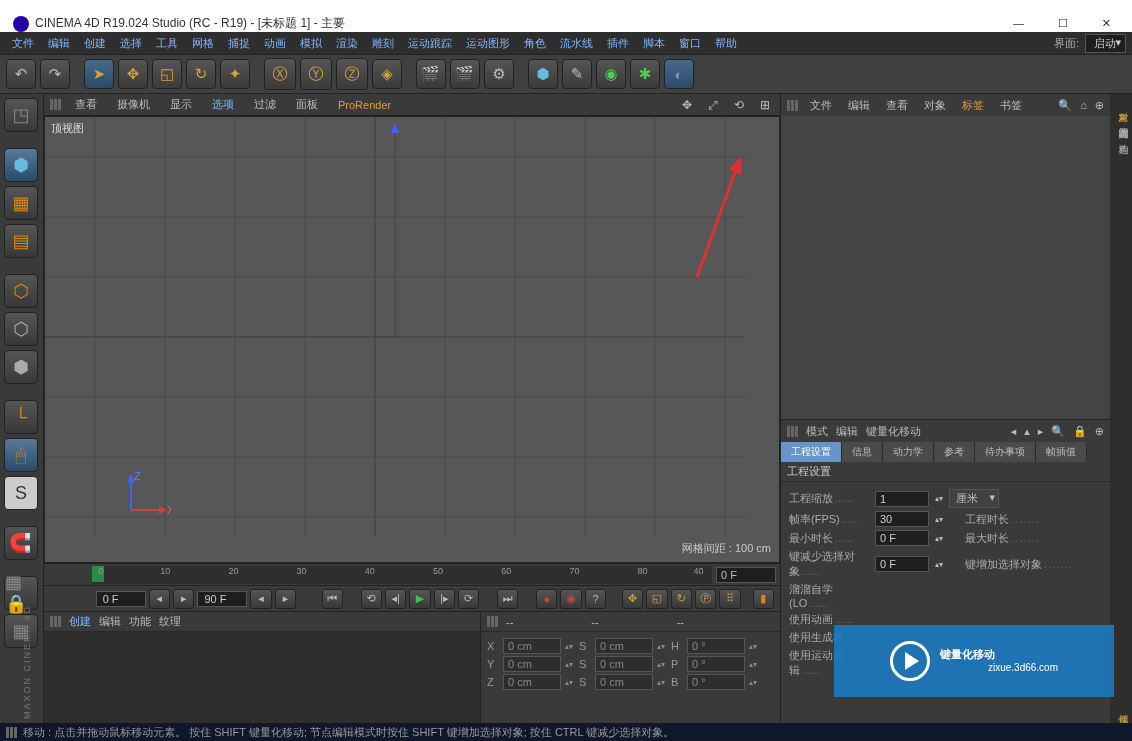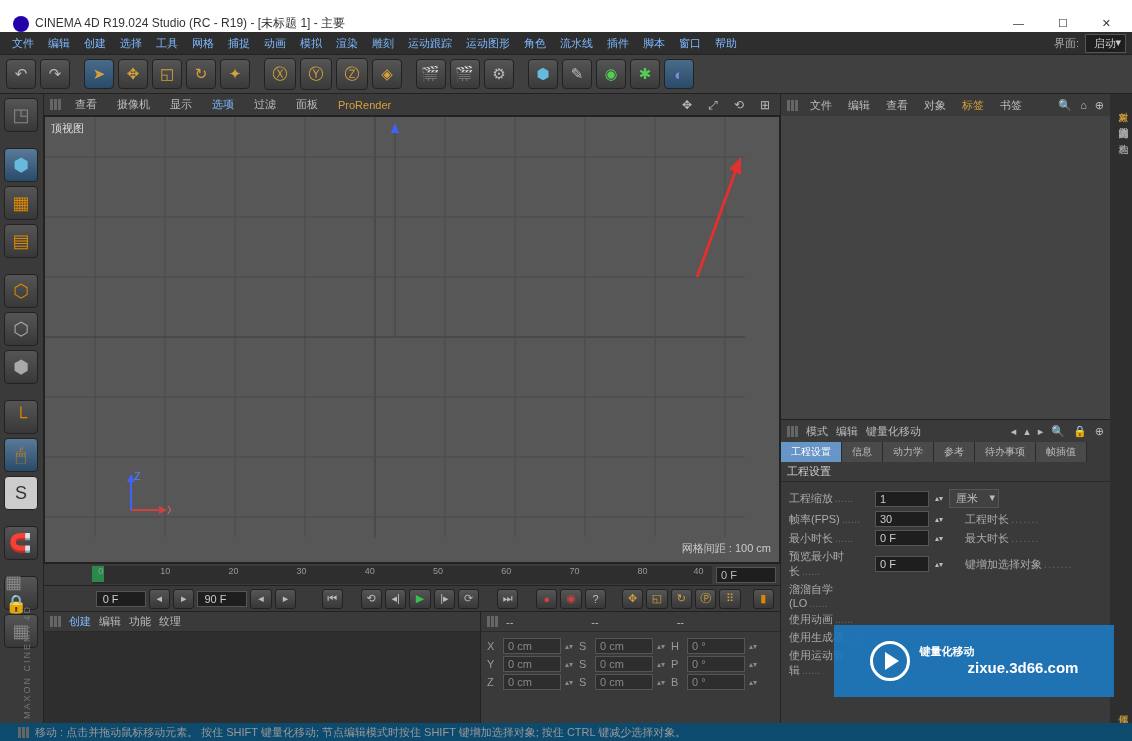--- a/index.html
+++ b/index.html
@@ -122,30 +122,30 @@
 .arow .rlab { color:#aaa; margin-left:16px; }
 .arow .rlab:after { content:"......."; color:#666; letter-spacing:1px; margin-left:2px; }
 .arow .wbtn { background:linear-gradient(#5a5a5a,#3a3a3a); border:1px solid #222; padding:2px 40px; border-radius:2px; margin:2px 0 4px 0; }
 
 
 .rtabs { width:22px; background:#2e2e2e; display:flex; flex-direction:column; gap:4px; padding-top:4px; }
 .rtab { writing-mode:vertical-rl; padding:6px 2px; cursor:pointer; font-size:10px; color:#d4a13c; }
 .rtab.g { color:#aaa; }
 
 
-.status { position:absolute; bottom:0; left:0; right:0; height:18px; background:#0c4a6e; display:flex; align-items:center; padding:0 18px; color:#999; font-size:10px; }
+.status { position:absolute; bottom:0; left:0; right:0; height:18px; background:#0f172a; display:flex; align-items:center; padding:0 6px; color:#999; font-size:10px; }
 .status .grp { display:flex; gap:1px; margin-right:6px; }
 .status .grp span { width:3px; height:11px; background:#666; }
 
 
 .wm { position:absolute; right:18px; bottom:44px; width:280px; height:72px; background:rgba(30,120,190,.92); display:flex; align-items:center; justify-content:center; gap:10px; color:#fff; font-size:20px; font-weight:bold; }
 .wm .play { width:40px; height:40px; border:3px solid #fff; border-radius:50%; display:flex; align-items:center; justify-content:center; }
 .wm .play:before { content:""; border-left:14px solid #fff; border-top:9px solid transparent; border-bottom:9px solid transparent; margin-left:4px; }
 .wm .col { display:flex; flex-direction:column; line-height:1.2; }
-.wm .url { font-size:15px; font-weight:bold;margin-left:48px; }
+.wm .url { font-size:10px; font-weight:normal;margin-left:48px; }
 </style>
 </head>
 <body>
 
 <div class="titlebar">
   <div class="icon"></div>
   <div class="title">CINEMA 4D R19.024 Studio (RC - R19) - [未标题 1] - 主要</div>
   <div class="winbtns">
     <span>—</span>
     <span>☐</span>
@@ -473,21 +473,21 @@
               <span style="font-size:8px">▴▾</span>
             <span class="rlab">工程时长</span>
           </div>
           <div class="arow">
             <span class="lab">最小时长</span>
             <input value="0 F" style="">
               <span style="font-size:8px">▴▾</span>
             <span class="rlab">最大时长</span>
           </div>
           <div class="arow">
-            <span class="lab">预览最小时长</span>
+            <span class="lab">键减少选择对象</span>
             <input value="0 F" style="">
               <span style="font-size:8px">▴▾</span>
             <span class="rlab">键增加选择对象</span>
           </div>
           <div class="arow">
             <span class="lab">溜溜自学(LO</span>
           </div>
           <div class="arow">
               <span class="lab">使用动画</span>
             </div>

